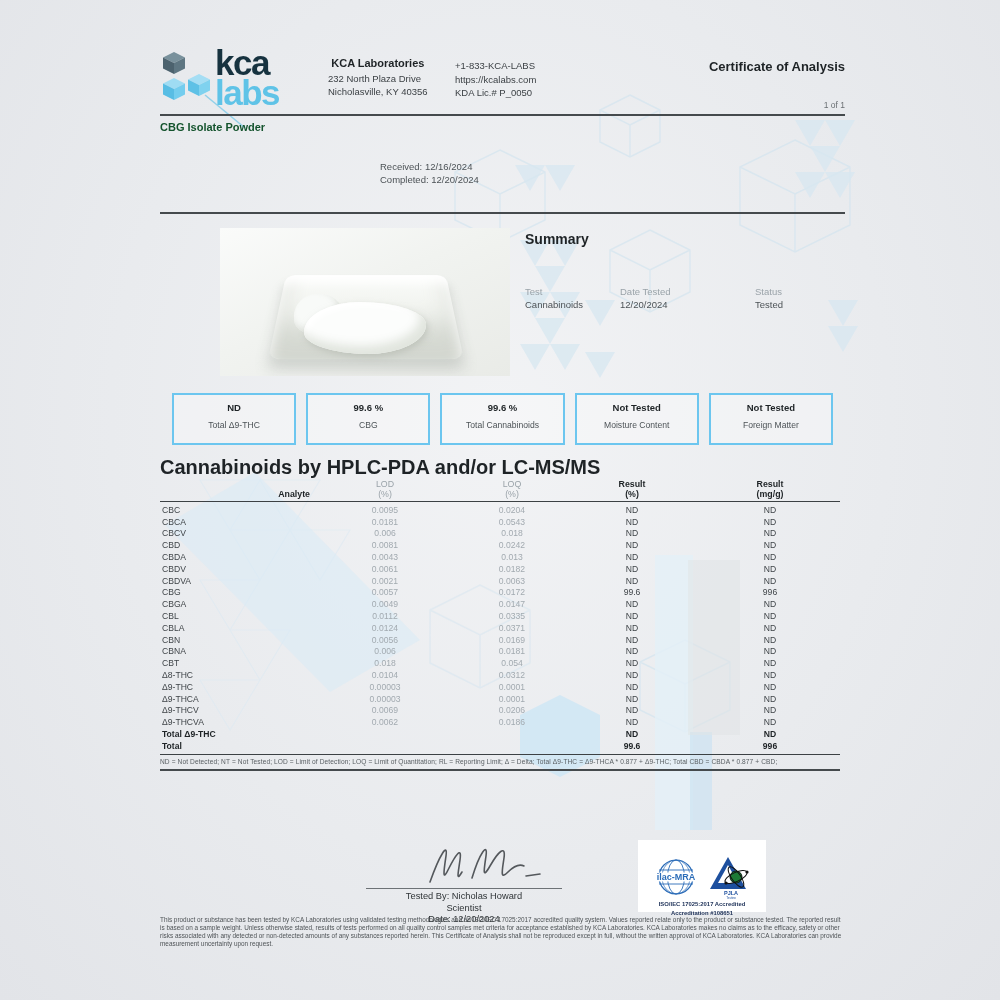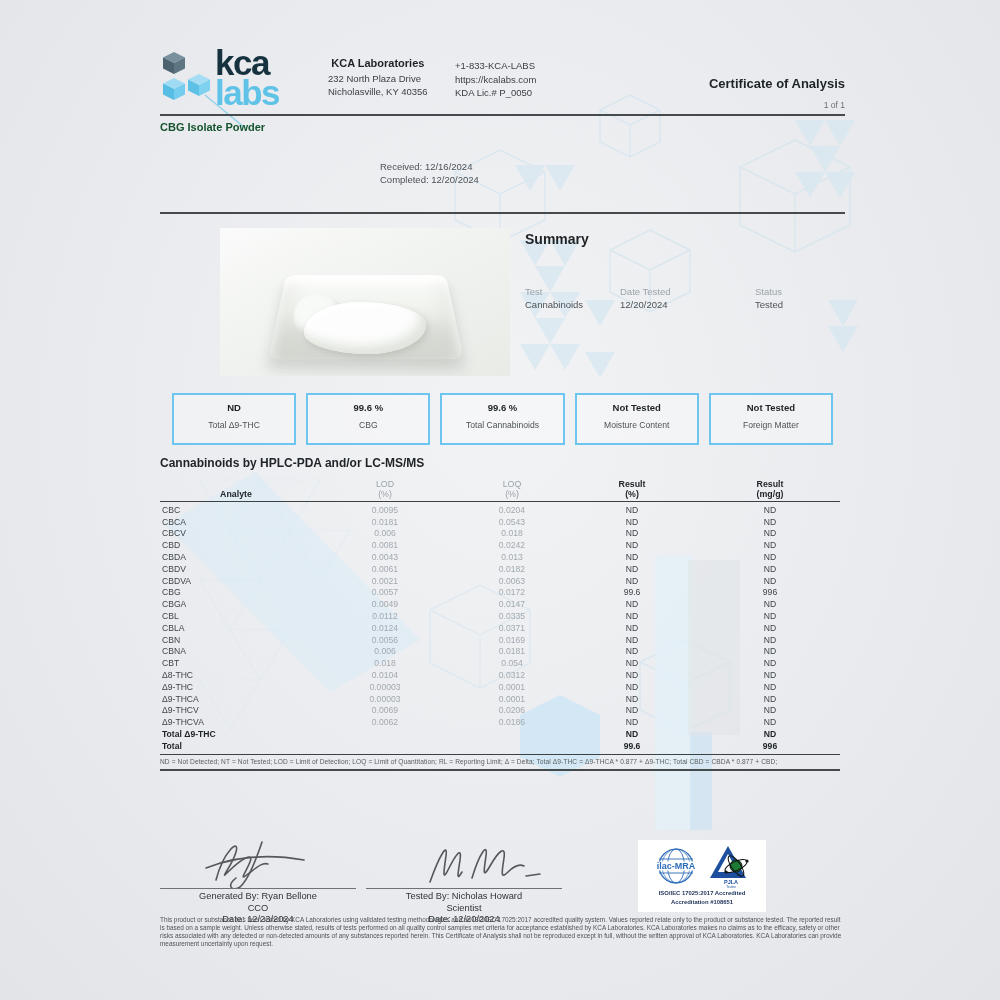--- a/index.html
+++ b/index.html
@@ -15,21 +15,21 @@
 
   
   .header { position:absolute; top:48px; left:0; width:685px; height:66px; }
   .logo-mark { position:absolute; left:2px; top:4px; }
   .logo-text { position:absolute; left:55px; top:0px; font-weight:bold; font-size:35px; letter-spacing:-1.5px; line-height:30px; }
   .logo-kca { color:#16323f; }
   .logo-labs { color:#5fc3e7; }
   .lab-col1 { position:absolute; left:168px; top:9px; font-size:9.5px; line-height:13px; color:#3c4145; }
   .lab-col1 .lab-name { font-weight:bold; font-size:11px; color:#1e2326; margin-bottom:2px;text-align:center; }
   .lab-col2 { position:absolute; left:295px; top:11px; font-size:9.5px; line-height:13.5px; color:#3c4145; }
-  .coa-title { position:absolute; right:0; top:28px; font-size:13px; font-weight:bold; color:#1e2326; }
+  .coa-title { position:absolute; right:0; top:11px; font-size:13px; font-weight:bold; color:#1e2326; }
   .page-num { position:absolute; right:0; top:52px; font-size:8.5px; color:#6a6f73; }
   .rule { position:absolute; left:0; width:685px; background:#454a4d; }
   .rule1 { top:114px; height:2px; }
   .rule2 { top:212px; height:2px; }
 
   
   .sample-title { position:absolute; top:121px; left:0; font-size:11px; font-weight:bold; color:#14532d; }
   .sample-left { position:absolute; top:147px; left:0; font-size:9.5px; line-height:13.2px; color:#4c5256; }
   .sample-right { position:absolute; top:160px; left:220px; font-size:9.5px; line-height:13.2px; color:#4c5256; }
 
@@ -54,26 +54,26 @@
   .sum-item .sv { color:#4c5256; }
   .sum-0 { left:365px; } .sum-1 { left:460px; } .sum-2 { left:595px; }
 
   
   .cards { position:absolute; top:393px; left:12px; width:661px; height:52px; display:flex; gap:10px; }
   .card { flex:1; border:2px solid #6cc6ef; background:rgba(255,255,255,.30); text-align:center; padding-top:7px; }
   .card .cv { font-size:9.5px; font-weight:bold; color:#1e2326; }
   .card .cl { font-size:8.6px; line-height:9.8px; color:#4c5256; margin-top:8px; padding:0 3px; }
 
   
-  .section-title { position:absolute; top:456px; left:0; font-size:12px; font-weight:bold; color:#1e2326; }
+  .section-title { position:absolute; top:456px; left:0; font-size:20px; font-weight:bold; color:#1e2326; }
   .table { position:absolute; top:479px; left:0; width:680px; }
   .thead, .trow { display:grid; grid-template-columns:150px 150px 104px 136px 140px; }
   .thead { border-bottom:1.8px solid #3c4144; padding-bottom:2px; align-items:end; }
   .hc { font-size:8.8px; line-height:10px; text-align:center; }
-  .hc.left { text-align:center; padding-left:2px; }
+  .hc.left { text-align:right; padding-left:2px; }
   .hc .hl1 { display:block; }
   .h-dark { font-weight:bold; color:#1e2326; }
   .h-gray { color:#9aa3a9; }
   .trow { height:11.8px; align-items:center; }
   .trow:first-of-type { margin-top:2px; }
   .tcell { font-size:8.6px; text-align:center; color:#3f4448; }
   .tcell.c0 { text-align:left; padding-left:2px; }
   .tcell.c1, .tcell.c2 { color:#a2aab0; }
   .trow.bold .tcell { font-weight:bold; color:#1e2326; }
   .tbottom { border-top:1.5px solid #3c4144; margin-top:2px; }
@@ -82,21 +82,21 @@
 
   
   .sig-area { position:absolute; top:834px; left:0; width:685px; height:82px; }
   .sig-block { position:absolute; text-align:center; }
   .sig-1 { left:0; width:196px; }
   .sig-2 { left:206px; width:196px; }
   .sig-img { height:54px; position:relative; }
   .sig-line { border-top:1.2px solid #6d7276; margin-bottom:2px; }
   .sig-text { font-size:9.3px; line-height:11.5px; color:#2f3437; }
 
-  .accr-box { position:absolute; left:478px; top:6px; width:128px; height:72px; background:#ffffff; text-align:center; padding-top:4px; }
+  .accr-box { position:absolute; left:478px; top:6px; width:128px; height:72px; background:#ffffff; text-align:center; padding-top:15px; }
   .accr-logos { display:flex; justify-content:center; align-items:center; gap:6px; height:44px; }
   .accr-text { font-size:5.9px; line-height:7px; font-weight:bold; color:#23365c; margin-top:2px; }
 
   
   .disclaimer { position:absolute; top:916px; left:0; width:682px; font-size:6.4px; line-height:7.9px; color:#4e5356; }
 </style>
 </head>
 <body>
 
 <svg class="watermark" viewBox="0 0 1000 1000">
@@ -397,35 +397,20 @@
           <div class="tcell c3">99.6</div>
           <div class="tcell c4">996</div>
         </div>
       </div>
     <div class="tbottom"></div>
     <div class="footnote">ND = Not Detected; NT = Not Tested; LOD = Limit of Detection; LOQ = Limit of Quantitation; RL = Reporting Limit; Δ = Delta; Total Δ9-THC = Δ9-THCA * 0.877 + Δ9-THC; Total CBD = CBDA * 0.877 + CBD;</div>
     <div class="rule3"></div>
   </div>
 
   <div class="sig-area">
-    <div class="sig-block sig-1">
-      <div class="sig-img">
-        <svg width="160" height="54" viewBox="0 0 160 54">
-          <g stroke="#54585c" stroke-width="1.6" fill="none" stroke-linecap="round">
-            <path d="M38 46 C46 16 62 4 58 18 C54 32 40 48 50 38 C64 24 76 18 72 28 C68 38 60 48 70 40 C78 34 84 28 90 30"></path>
-            <path d="M28 34 C58 22 92 20 126 26"></path>
-            <path d="M84 8 C78 26 70 46 62 53 C54 58 48 52 58 44"></path>
-          </g>
-        </svg>
-      </div>
-      <div class="sig-line"></div>
-      <div class="sig-text">Generated By: Ryan Bellone</div>
-      <div class="sig-text">CCO</div>
-      <div class="sig-text">Date: 12/23/2024</div>
-    </div>
     <div class="sig-block sig-2">
       <div class="sig-img">
         <svg width="160" height="54" viewBox="0 0 160 54">
           <g stroke="#54585c" stroke-width="1.6" fill="none" stroke-linecap="round">
             <path d="M46 48 C56 20 64 8 62 22 C60 36 58 48 64 36 C72 20 78 12 76 26 C74 40 72 48 78 38"></path>
             <path d="M88 44 C96 18 104 8 102 22 C100 36 98 46 106 32 C114 18 122 10 120 24 C118 38 116 46 124 38 C130 32 136 30 140 32"></path>
             <path d="M142 42 L156 40"></path>
           </g>
         </svg>
       </div>

